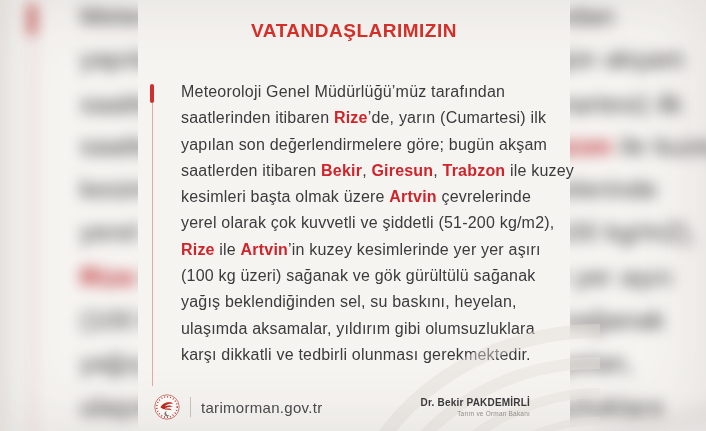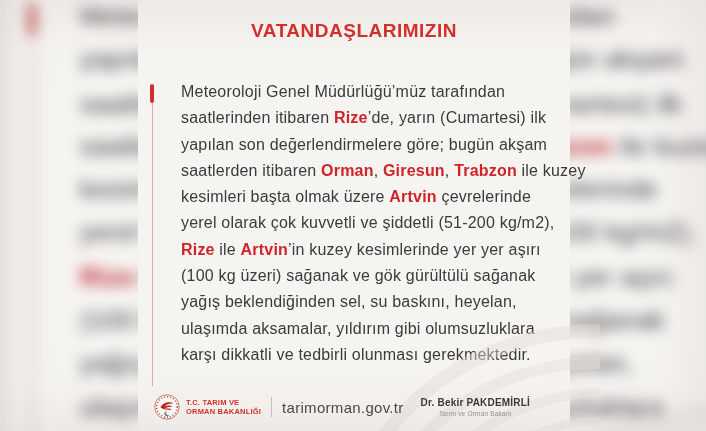--- a/index.html
+++ b/index.html
@@ -30,21 +30,21 @@
   .body{position:absolute;left:43px;top:79px;width:398px;}
   .bline{font-size:16px;line-height:26.3px;color:var(--body-text);letter-spacing:.2px;white-space:nowrap;}
   .kw{color:var(--keyword-red);font-weight:700;}
   .watermark{position:absolute;right:-30px;bottom:-20px;opacity:.45;pointer-events:none;}
   .footer{position:absolute;left:0;right:0;bottom:6px;height:36px;display:flex;align-items:center;padding:0 16px;}
   .logo{width:26px;height:26px;flex:0 0 auto;}
   .ministry{margin-left:6px;color:var(--title-red);font-size:7.5px;font-weight:700;line-height:9px;letter-spacing:.2px;}
   .fdivider{width:1px;height:20px;background:#c8c3bd;margin:0 10px;}
   .website{font-size:15px;color:#4b4a4c;letter-spacing:.3px;}
   .fspacer{flex:1;}
-  .minister{text-align:center;margin-right:24px;}
+  .minister{text-align:right;margin-right:24px;}
   .minister-name{font-size:10px;font-weight:700;color:#3b3a3c;letter-spacing:.2px;}
   .minister-title{font-size:6.5px;color:#97938f;margin-top:2px;letter-spacing:.2px;}
   .vignette{position:absolute;inset:0;z-index:2;pointer-events:none;box-shadow:inset 0 0 70px rgba(60,50,45,.10);}
 </style>
 </head>
 <body>
 
 <div class="stage">
 
   <div class="bg-holder">
@@ -83,21 +83,21 @@
       <div>VATANDAŞLARIMIZIN</div>
     </h1>
 
     <div class="accent-thick"></div>
     <div class="accent-thin"></div>
 
     <div class="body">
         <div class="bline"><span>Meteoroloji Genel Müdürlüğü’müz tarafından</span></div>
         <div class="bline"><span>saatlerinden itibaren </span><span class="kw">Rize</span><span>’de, yarın (Cumartesi) ilk</span></div>
         <div class="bline"><span>yapılan son değerlendirmelere göre; bugün akşam</span></div>
-        <div class="bline"><span>saatlerden itibaren </span><span class="kw">Orman</span><span>, </span><span class="kw">Giresun</span><span>, </span><span class="kw">Trabzon</span><span> ile kuzey</span></div>
+        <div class="bline"><span>saatlerden itibaren </span><span class="kw">Bekir</span><span>, </span><span class="kw">Giresun</span><span>, </span><span class="kw">Trabzon</span><span> ile kuzey</span></div>
         <div class="bline"><span>kesimleri başta olmak üzere </span><span class="kw">Artvin</span><span> çevrelerinde</span></div>
         <div class="bline"><span>yerel olarak çok kuvvetli ve şiddetli (51-200 kg/m2),</span></div>
         <div class="bline"><span class="kw">Rize</span><span> ile </span><span class="kw">Artvin</span><span>’in kuzey kesimlerinde yer yer aşırı</span></div>
         <div class="bline"><span>(100 kg üzeri) sağanak ve gök gürültülü sağanak</span></div>
         <div class="bline"><span>yağış beklendiğinden sel, su baskını, heyelan,</span></div>
         <div class="bline"><span>ulaşımda aksamalar, yıldırım gibi olumsuzluklara</span></div>
         <div class="bline"><span>karşı dikkatli ve tedbirli olunması gerekmektedir.</span></div>
       </div>
 
     <svg class="watermark" width="230" height="200" viewBox="0 0 230 200" fill="none">
@@ -107,24 +107,20 @@
       <path d="M120 208 C150 185, 195 168, 236 170" stroke="#eae6e1" stroke-width="8"></path>
     </svg>
 
     <div class="footer">
       <svg class="logo" viewBox="0 0 26 26">
         <circle cx="13" cy="13" r="12.2" fill="#fdfdfc" stroke="#c4574f" stroke-width="0.8"></circle>
         <circle cx="13" cy="13" r="10.2" fill="none" stroke="#c0392b" stroke-width="1.6" stroke-dasharray="0.9 2.1"></circle>
         <path d="M6.5 13.5 C8.5 8.5, 16 7, 19.5 9.5 C15.5 9.3, 12.5 10.3, 10.5 12.4 C14 10.8, 17.5 11.2, 19 13 C15.5 12.4, 12.5 13.2, 10.8 15 C13.8 14.2, 16.5 14.6, 17.6 16 C13.5 15.6, 9 15.6, 6.5 13.5 Z" fill="#c0281f"></path>
         <path d="M13 17.2 a2.6 2.6 0 1 0 2.4 3.6 a2.1 2.1 0 1 1 -2.4 -3.6 Z" fill="#7a7672"></path>
       </svg>
-      <div class="ministry">
-        <div>T.C. TARIM VE</div>
-        <div>ORMAN BAKANLIĞI</div>
-      </div>
       <div class="fdivider"></div>
       <div class="website">tarimorman.gov.tr</div>
       <div class="fspacer"></div>
       <div class="minister">
         <div class="minister-name">Dr. Bekir PAKDEMİRLİ</div>
         <div class="minister-title">Tarım ve Orman Bakanı</div>
       </div>
     </div>
 
   </div>

